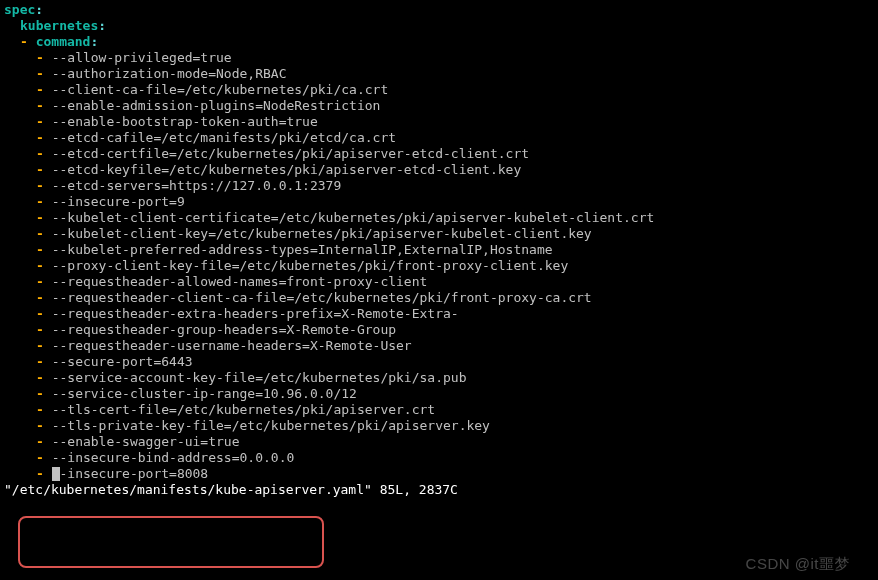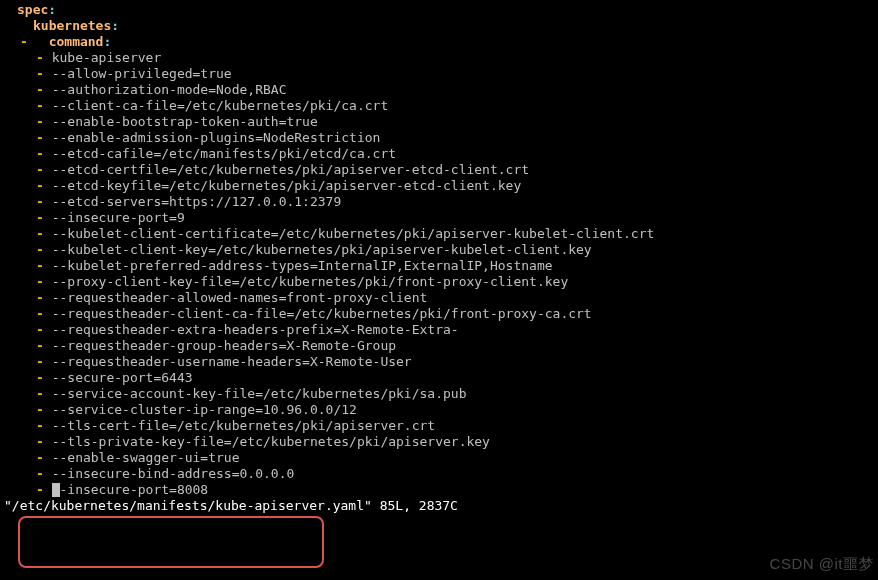--- a/index.html
+++ b/index.html
@@ -9,21 +9,21 @@
     font-size: 13px;
     line-height: 16px;
     color: #c0c0c0;
     width: 878px;
     height: 580px;
     overflow: hidden;
     position: relative;
     padding: 2px 4px;
   }
   .line { white-space: pre; }
-  .key { color: #fdba74; font-weight: bold; margin-left: 13px; }
+  .key { color: #14b8a6; font-weight: bold; }
   .colon { color: #5fd7d7; font-weight: bold; }
   .dash { color: #ffaf00; font-weight: bold; }
   .val { color: #c0c0c0; }
   .indent1 { padding-left: 16px; }
   .indent2 { padding-left: 32px; }
   .highlight-box {
     position: absolute;
     border: 2px solid #d9534f;
     border-radius: 8px;
     pointer-events: none;
@@ -32,45 +32,44 @@
     display: inline-block;
     background: #c0c0c0;
     width: 8px;
     height: 14px;
     vertical-align: text-bottom;
     margin-right: -8px;
   }
   .status { color: #ffffff; }
   .watermark {
     position: absolute;
-    right: 4px;
+    right: 28px;
     bottom: 8px;
     color: rgba(200,200,200,0.35);
     font-size: 15px;
     font-family: sans-serif;
     letter-spacing: 0.5px;
   }
 </style>
 </head>
 <body>
 
 <div>
 
   <div class="line"><span class="key">spec</span><span class="colon">:</span></div>
 
   <div class="line indent1"><span class="key">kubernetes</span><span class="colon">:</span></div>
 
   <div class="line indent1"><span class="dash">- </span><span class="key">command</span><span class="colon">:</span></div>
 
-  <div class="line indent2"><span class="dash">- </span><span class="val">kube-apiserver</span></div>
   <div class="line indent2"><span class="dash">- </span><span class="val">--allow-privileged=true</span></div>
   <div class="line indent2"><span class="dash">- </span><span class="val">--authorization-mode=Node,RBAC</span></div>
   <div class="line indent2"><span class="dash">- </span><span class="val">--client-ca-file=/etc/kubernetes/pki/ca.crt</span></div>
+  <div class="line indent2"><span class="dash">- </span><span class="val">--enable-admission-plugins=NodeRestriction</span></div>
   <div class="line indent2"><span class="dash">- </span><span class="val">--enable-bootstrap-token-auth=true</span></div>
-  <div class="line indent2"><span class="dash">- </span><span class="val">--enable-admission-plugins=NodeRestriction</span></div>
   <div class="line indent2"><span class="dash">- </span><span class="val">--etcd-cafile=/etc/manifests/pki/etcd/ca.crt</span></div>
   <div class="line indent2"><span class="dash">- </span><span class="val">--etcd-certfile=/etc/kubernetes/pki/apiserver-etcd-client.crt</span></div>
   <div class="line indent2"><span class="dash">- </span><span class="val">--etcd-keyfile=/etc/kubernetes/pki/apiserver-etcd-client.key</span></div>
   <div class="line indent2"><span class="dash">- </span><span class="val">--etcd-servers=https://127.0.0.1:2379</span></div>
   <div class="line indent2"><span class="dash">- </span><span class="val">--insecure-port=9</span></div>
   <div class="line indent2"><span class="dash">- </span><span class="val">--kubelet-client-certificate=/etc/kubernetes/pki/apiserver-kubelet-client.crt</span></div>
   <div class="line indent2"><span class="dash">- </span><span class="val">--kubelet-client-key=/etc/kubernetes/pki/apiserver-kubelet-client.key</span></div>
   <div class="line indent2"><span class="dash">- </span><span class="val">--kubelet-preferred-address-types=InternalIP,ExternalIP,Hostname</span></div>
   <div class="line indent2"><span class="dash">- </span><span class="val">--proxy-client-key-file=/etc/kubernetes/pki/front-proxy-client.key</span></div>
   <div class="line indent2"><span class="dash">- </span><span class="val">--requestheader-allowed-names=front-proxy-client</span></div>

